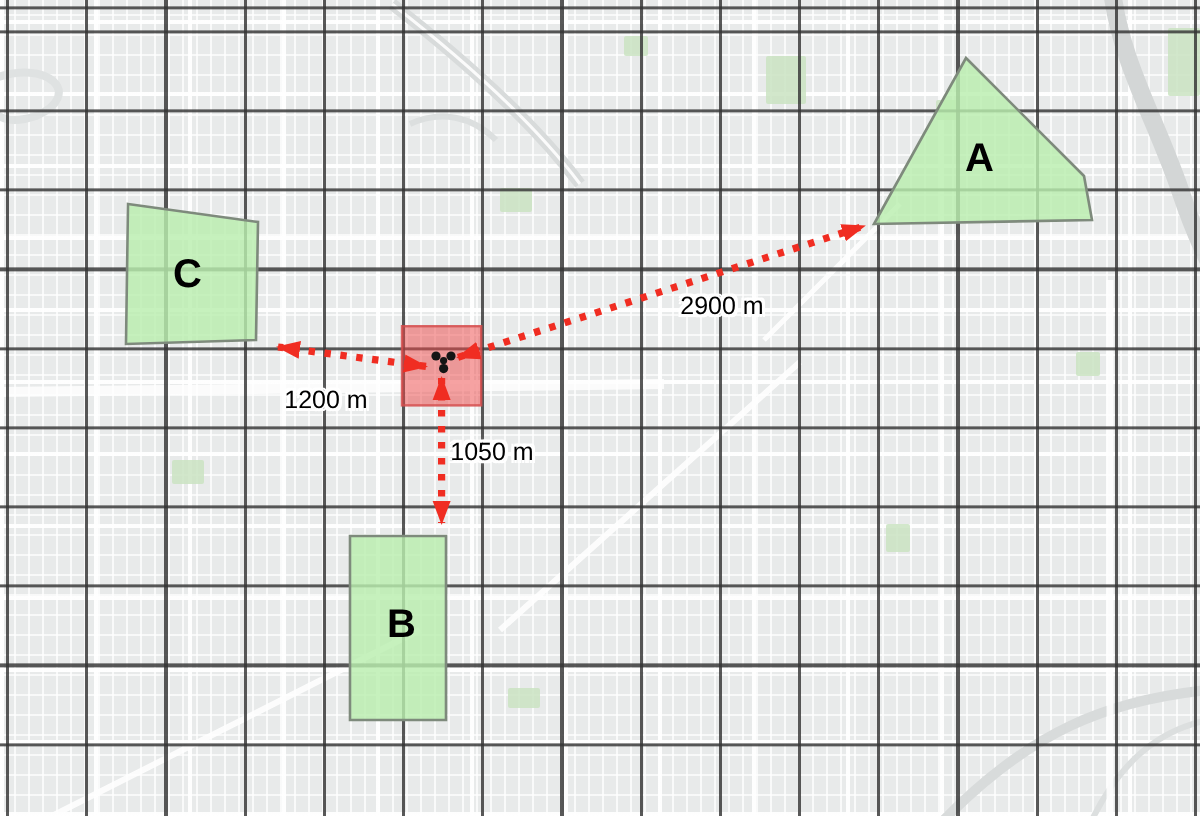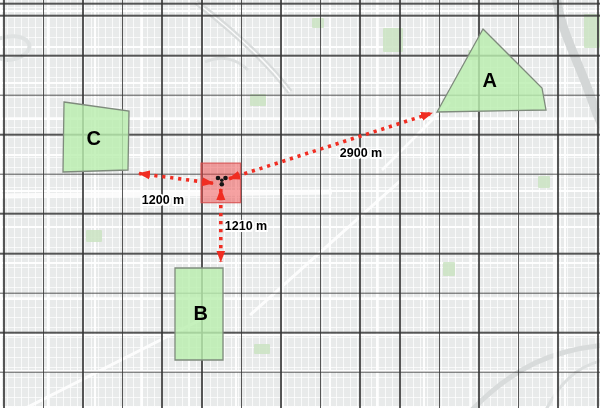--- a/index.html
+++ b/index.html
@@ -32,21 +32,21 @@
   .overlay{position:absolute;inset:0;}
   .site{stroke:#7e8a7c;stroke-width:1.3;fill-opacity:.82;}
   .origin{fill-opacity:.5;stroke:rgba(213,76,76,.85);stroke-width:1.2;}
   .meas{stroke-width:3.6;stroke-dasharray:3.2 4.8;fill:none;}
   .trefoil circle{fill:#151515;}
 
   
   .site-label{position:absolute;transform:translate(-50%,-50%);
     font-weight:bold;font-size:20px;color:#000;letter-spacing:.5px;}
   .dist-label{position:absolute;transform:translate(-50%,-50%);
-    font-weight:bold;font-size:12.5px;color:#000;white-space:nowrap;
+    font-weight:normal;font-size:12.5px;color:#000;white-space:nowrap;
     text-shadow:-1.5px -1.5px 0 #fff,1.5px -1.5px 0 #fff,-1.5px 1.5px 0 #fff,
       1.5px 1.5px 0 #fff,0 -1.5px 0 #fff,0 1.5px 0 #fff,-1.5px 0 0 #fff,
       1.5px 0 0 #fff,0 0 3px #fff;}
 </style>
 </head>
 <body>
 
 <div class="stage">
 
   <div class="basemap">
@@ -101,15 +101,15 @@
       <circle cx="221.8" cy="184.3" r="2.3"></circle>
       <circle cx="221.8" cy="180.3" r="1.8"></circle>
     </g>
   </svg>
 
   <div class="site-label" style="left:490px;top:80px;">A</div>
   <div class="site-label" style="left:201px;top:313px;">B</div>
   <div class="site-label" style="left:94px;top:138px;">C</div>
 
   <div class="dist-label" style="left:361px;top:153px;">2900 m</div>
-  <div class="dist-label" style="left:246px;top:226px;">1210 m</div>
+  <div class="dist-label" style="left:246px;top:226px;">1050 m</div>
   <div class="dist-label" style="left:163px;top:200px;">1200 m</div>
 </div>
 
 </body></html>

